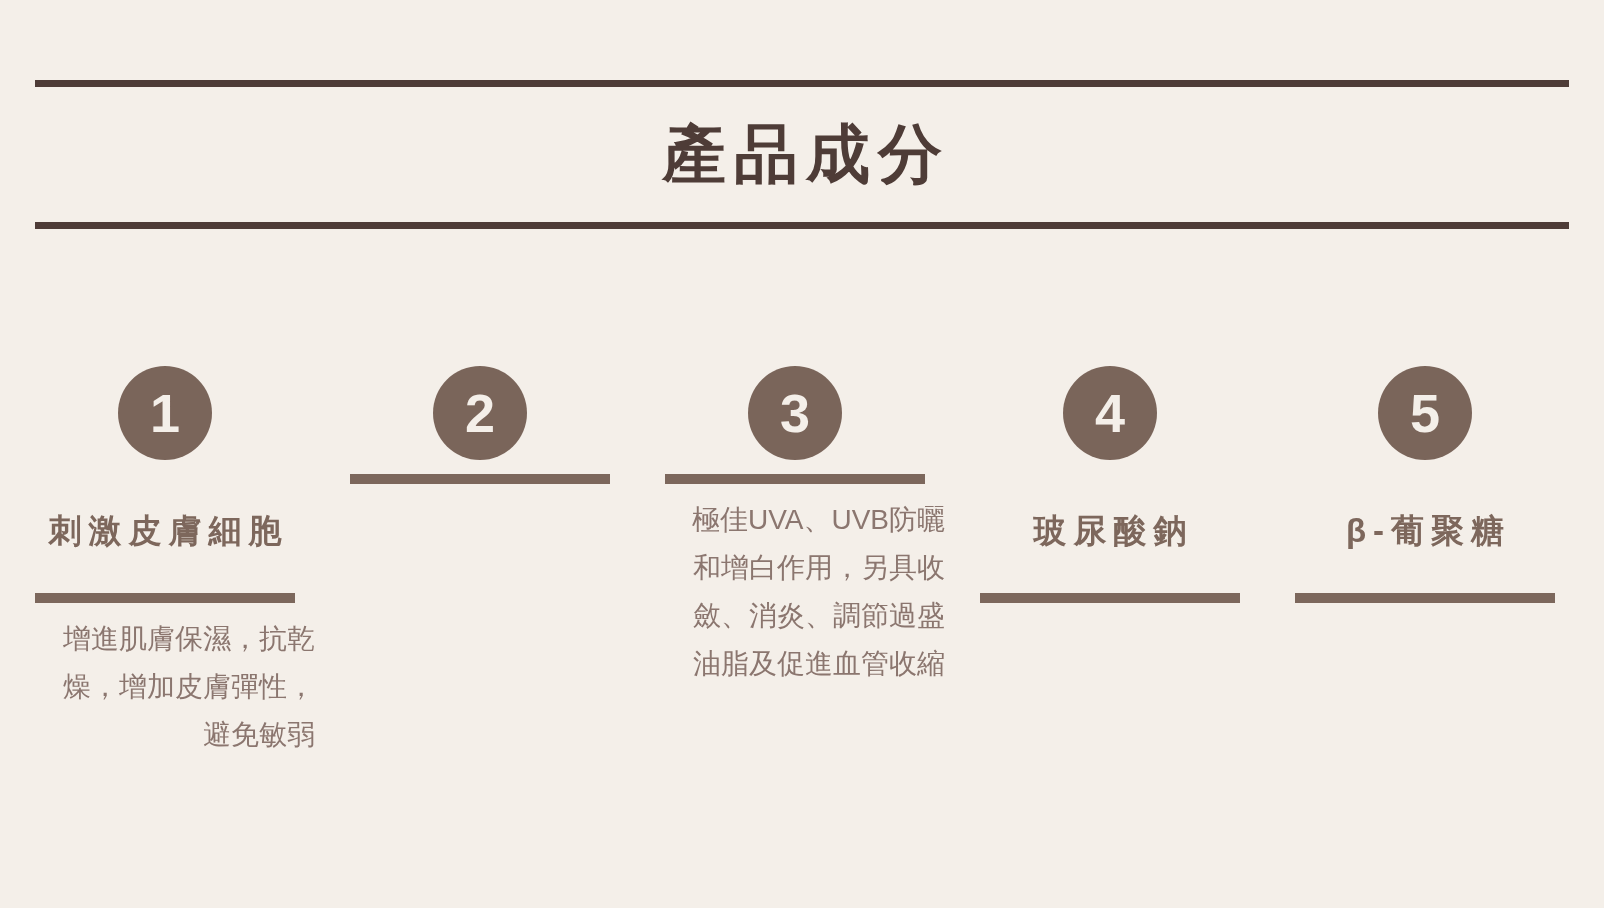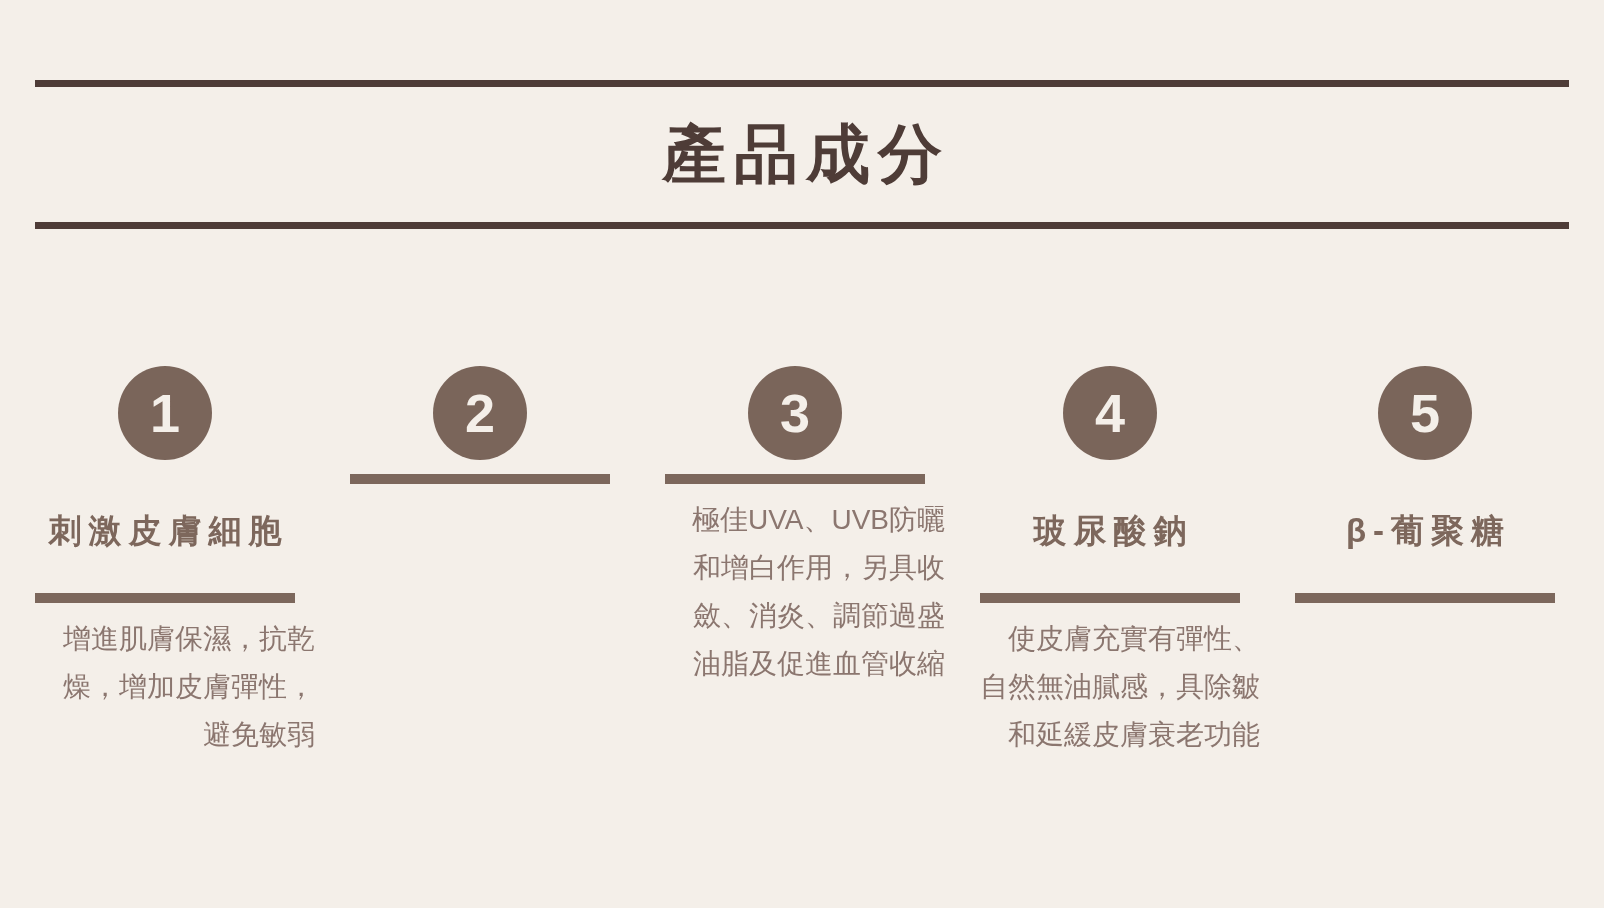--- a/index.html
+++ b/index.html
@@ -136,23 +136,20 @@
 斂、消炎、調節過盛
 油脂及促進血管收縮</p>
     </section>
 
     <section class="column">
       <div class="badge">
         <span class="badge-number">4</span>
       </div>
       <h2 class="ingredient-name">玻尿酸鈉</h2>
       <div class="column-divider"></div>
-      <p class="ingredient-description">使皮膚充實有彈性、
-自然無油膩感，具除皺
-和延緩皮膚衰老功能</p>
     </section>
 
     <section class="column">
       <div class="badge">
         <span class="badge-number">5</span>
       </div>
       <h2 class="ingredient-name">β-葡聚糖</h2>
       <div class="column-divider"></div>
     </section>
 

